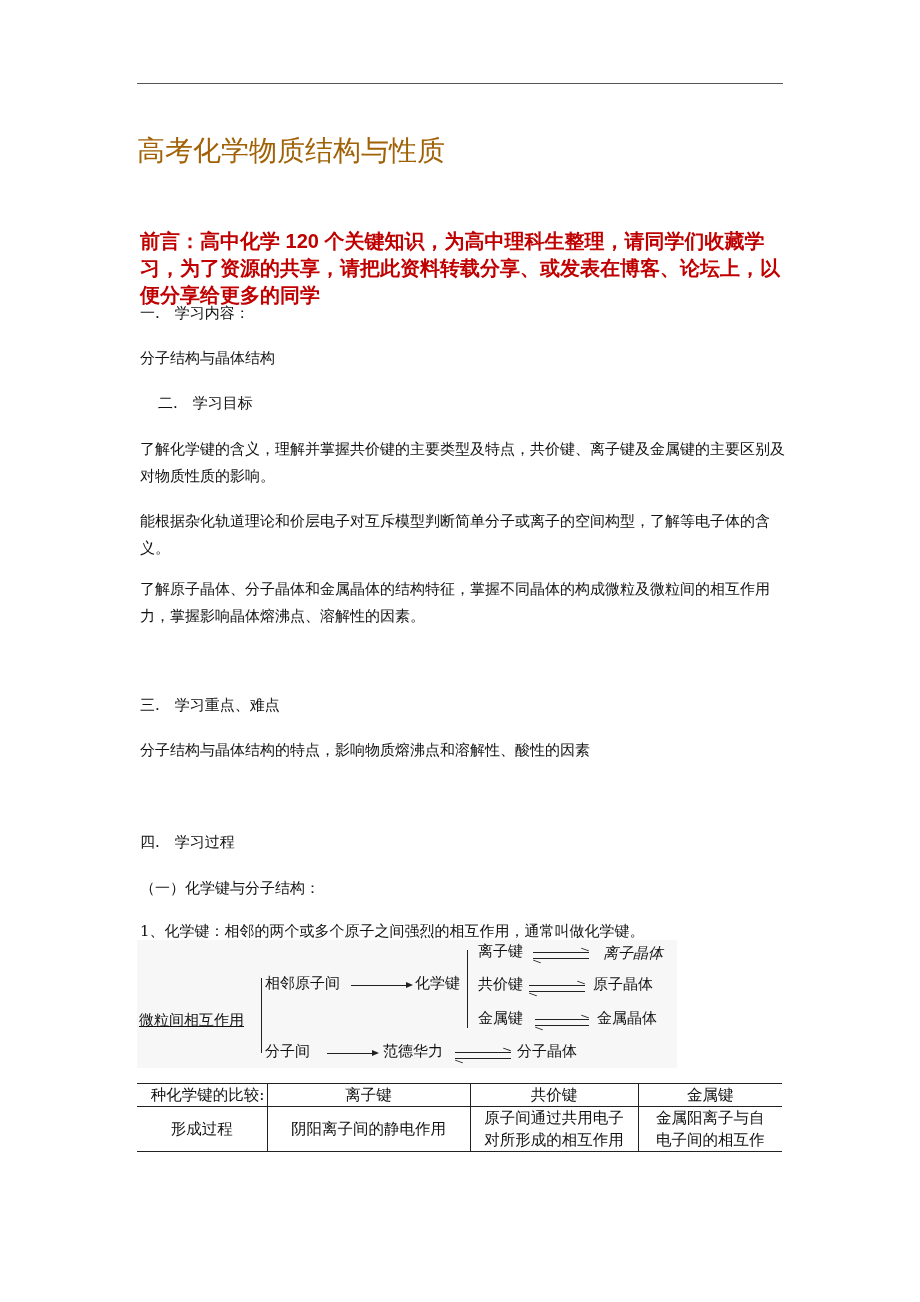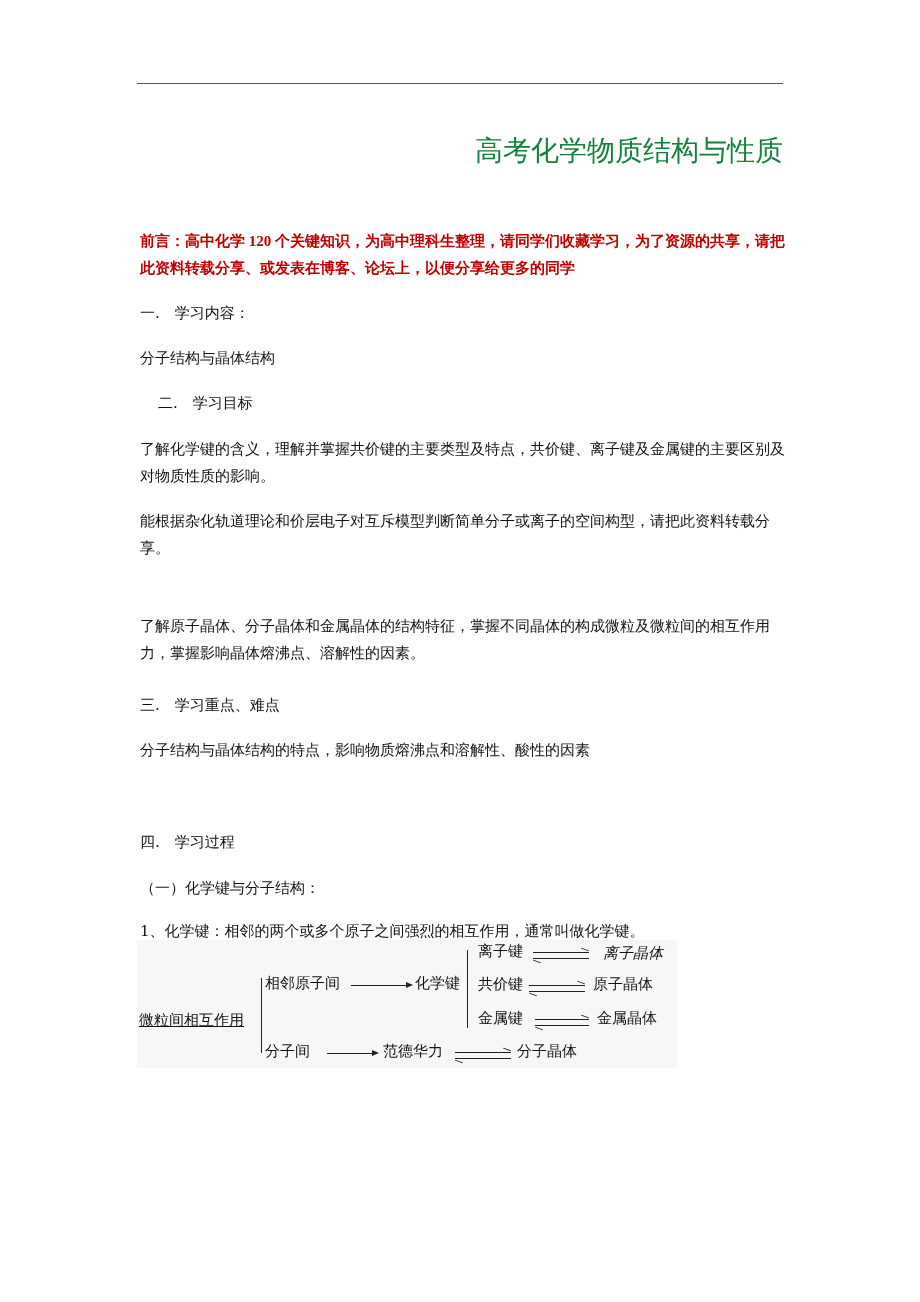--- a/index.html
+++ b/index.html
@@ -1,25 +1,25 @@
 <!DOCTYPE html>
 <html><head>
   <meta charset="utf-8">
   <style>
     html, body { margin: 0; padding: 0; background: #ffffff; }
     body { width: 920px; height: 1302px; position: relative; overflow: hidden;
            font-family: "DejaVu Serif", "Liberation Serif", serif; color: #111; }
     .rule { position: absolute; left: 137px; top: 83px; width: 646px; height: 0;
             border-top: 1.5px solid #555; }
-    .title { position: absolute; left: 137px; top: 132px; width: 646px; text-align: right;
+    .title { position: absolute; left: 137px; top: 132px; width: 646px; text-align: left;
              font-family: "DejaVu Sans", "Liberation Sans", sans-serif; font-size: 28px;
-             color: #15803d; letter-spacing: 0px; }
+             color: #a16207; letter-spacing: 0px; }
     .preface { position: absolute; left: 140px; top: 228px; width: 650px;
-               font-family: Liberation Serif, serif; font-weight: bold;
-               font-size: 15px; line-height: 27px; color: #c00000; }
+               font-family: Liberation Sans, sans-serif; font-weight: bold;
+               font-size: 20px; line-height: 27px; color: #c00000; }
     .p { position: absolute; left: 140px; width: 650px; font-size: 15px; line-height: 27px;
          color: #111; }
     .indent { padding-left: 18px; }
     .diagram { position: absolute; left: 137px; top: 940px; width: 540px; height: 128px;
                background: #f7f7f7; font-family: "DejaVu Sans", "Liberation Sans", sans-serif;
                font-size: 15px; color: #111; }
     .diagram span.lbl { position: absolute; white-space: nowrap; }
     .brace { position: absolute; border-left: 1.3px solid #222; }
     .arrow { position: absolute; height: 0; border-top: 1px solid #222; }
     .arrow::after { content: ""; position: absolute; right: -2px; top: -4px; border-left: 7px solid #222;
@@ -44,22 +44,22 @@
 <div class="rule"></div>
 
 <div class="title">高考化学物质结构与性质</div>
 
 <div class="preface">前言：高中化学 120 个关键知识，为高中理科生整理，请同学们收藏学习，为了资源的共享，请把此资料转载分享、或发表在博客、论坛上，以便分享给更多的同学</div>
 
 <div class="p" style="top:300px;">一.　学习内容：</div>
 <div class="p" style="top:345px;">分子结构与晶体结构</div>
 <div class="p indent" style="top:390px;">二.　学习目标</div>
 <div class="p" style="top:436px;">了解化学键的含义，理解并掌握共价键的主要类型及特点，共价键、离子键及金属键的主要区别及对物质性质的影响。</div>
-<div class="p" style="top:508px;">能根据杂化轨道理论和价层电子对互斥模型判断简单分子或离子的空间构型，请把此资料转载分享。</div>
-<div class="p" style="top:576px;margin-top:37px;">了解原子晶体、分子晶体和金属晶体的结构特征，掌握不同晶体的构成微粒及微粒间的相互作用力，掌握影响晶体熔沸点、溶解性的因素。</div>
+<div class="p" style="top:508px;">能根据杂化轨道理论和价层电子对互斥模型判断简单分子或离子的空间构型，了解等电子体的含义。</div>
+<div class="p" style="top:576px;">了解原子晶体、分子晶体和金属晶体的结构特征，掌握不同晶体的构成微粒及微粒间的相互作用力，掌握影响晶体熔沸点、溶解性的因素。</div>
 <div class="p" style="top:692px;">三.　学习重点、难点</div>
 <div class="p" style="top:737px;">分子结构与晶体结构的特点，影响物质熔沸点和溶解性、酸性的因素</div>
 <div class="p" style="top:829px;">四.　学习过程</div>
 <div class="p" style="top:875px;">（一）化学键与分子结构：</div>
 <div class="p" style="top:918px;">1、化学键：相邻的两个或多个原子之间强烈的相互作用，通常叫做化学键。</div>
 
 <div class="diagram">
   <span class="lbl" style="left:2px; top:71px;text-decoration:underline;">微粒间相互作用</span>
   <div class="brace" style="left:124px; top:38px; height:75px;"></div>
   <span class="lbl" style="left:128px; top:34px;">相邻原子间</span>
@@ -83,14 +83,32 @@
 </div>
 
 <table class="cmp">
   <colgroup>
     <col style="width:130px">
       <col style="width:203px">
       <col style="width:168px">
       <col style="width:144px">
   </colgroup>
   <tbody>
+      <tr>
+    <td style="text-align:right;">种化学键的比较:</td>
+    <td>离子键</td>
+    <td>共价键</td>
+    <td>金属键</td>
+  </tr>
+  <tr>
+    <td>形成过程</td>
+    <td>阴阳离子间的静电作用</td>
+    <td>
+      <div>原子间通过共用电子</div>
+      <div>对所形成的相互作用</div>
+    </td>
+    <td>
+      <div>金属阳离子与自</div>
+      <div>电子间的相互作</div>
+    </td>
+  </tr>
 </tbody>
   </table>
 
 </body></html>

